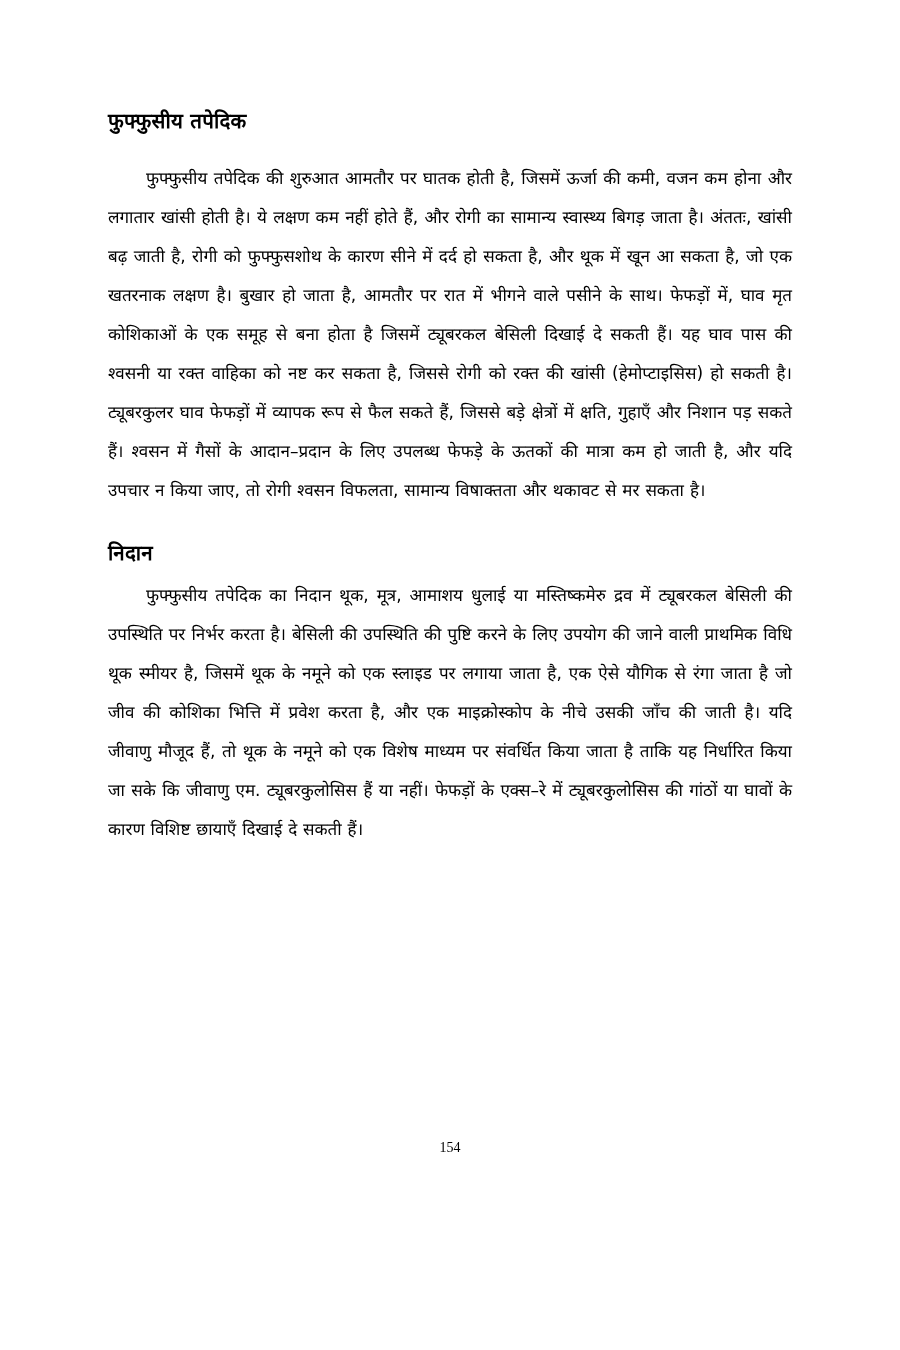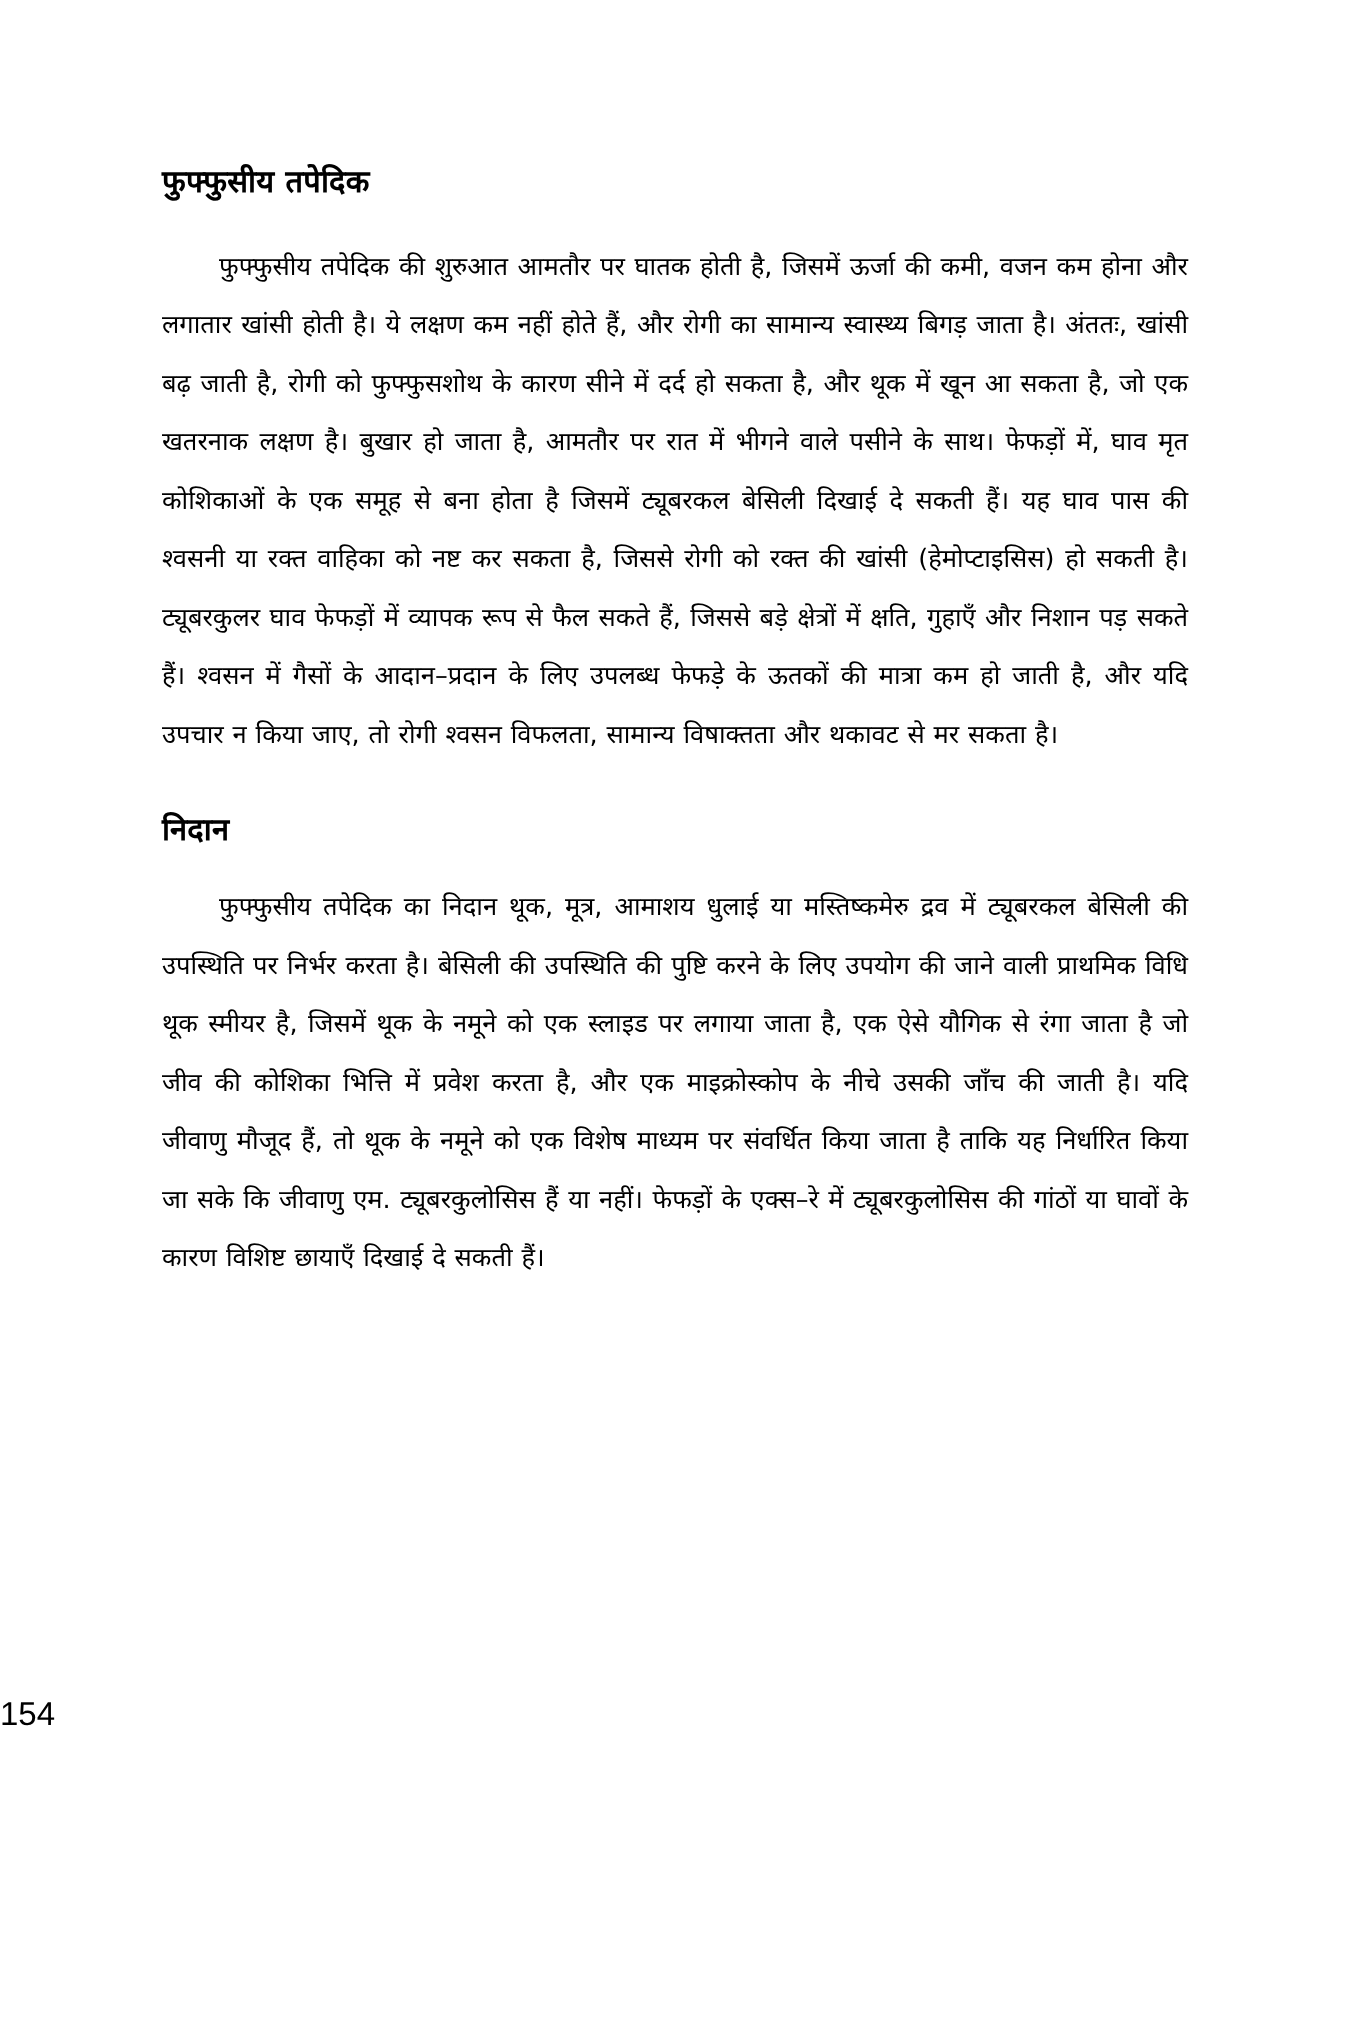--- a/index.html
+++ b/index.html
@@ -30,39 +30,40 @@
   h2.heading {
     font-size: 20.5px;
     font-weight: bold;
     margin: 0 0 24px 0;
     padding: 0;
     line-height: 1.3;
     letter-spacing: 0.2px;
   }
   h2.heading.second {
     margin-top: 30px;
-    margin-bottom: 20px;
+    margin-bottom: 10px;
   }
   p.para {
     font-size: 17px;
     line-height: 39px;
     margin: 0;
     padding: 0;
     text-align: justify;
     text-justify: inter-word;
     text-indent: 38px;
     word-spacing: 0.5px;
   }
   .page-number {
     position: absolute;
     left: 0;
     right: 0;
     bottom: 84px;
-    font-size: 22px;
-    font-family: Liberation Sans, sans-serif;
+    text-align: center;
+    font-size: 14px;
+    font-family: Liberation Serif, serif;
   }
 </style>
 </head>
 <body>
 
 <div class="page">
   <div class="content">
 
     <h2 class="heading">फुफ्फुसीय तपेदिक</h2>
 

